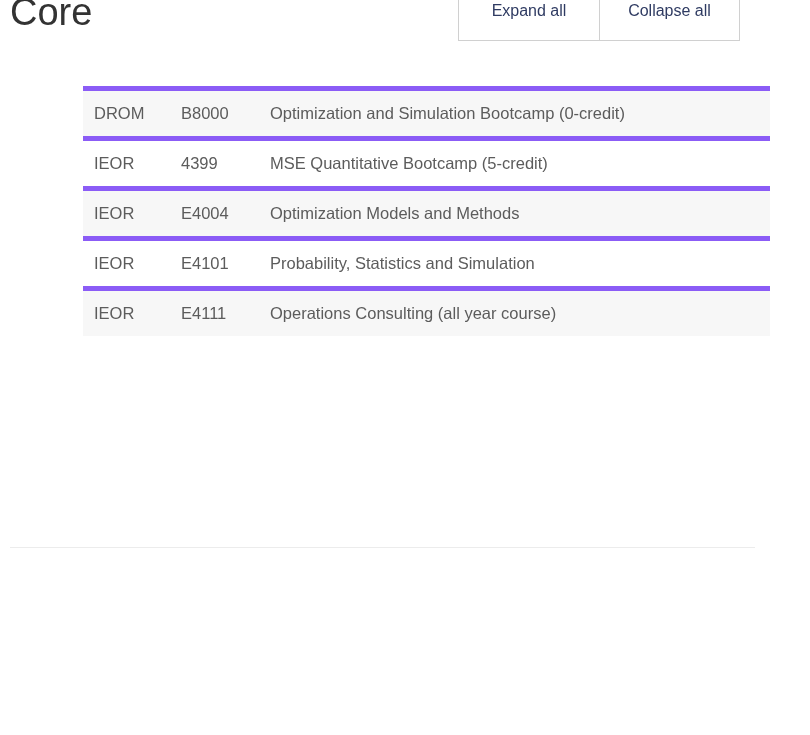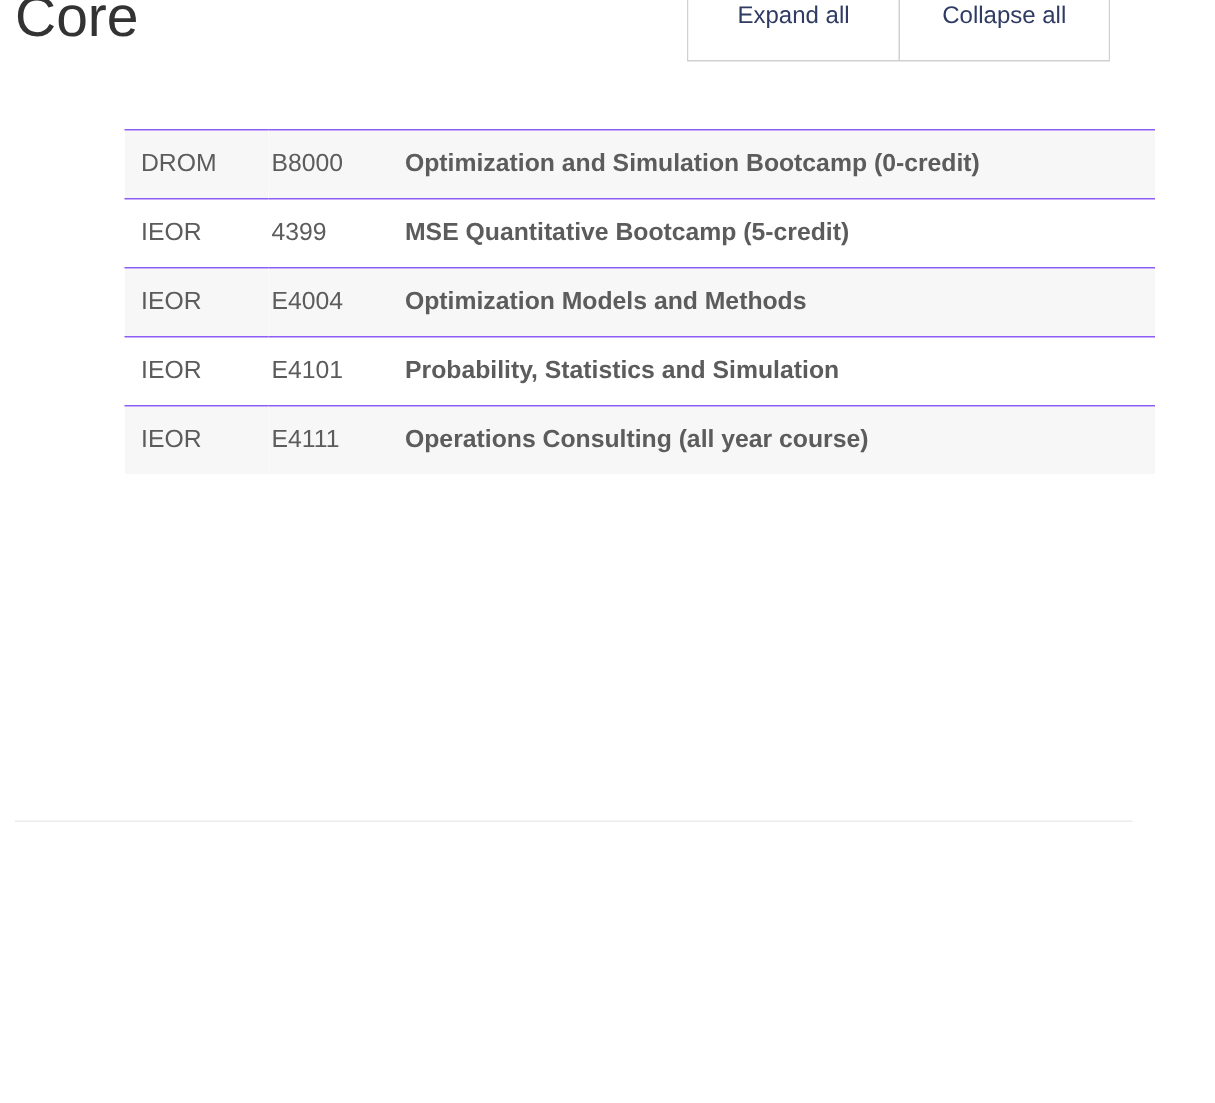--- a/index.html
+++ b/index.html
@@ -110,36 +110,36 @@
     font-size: 16.5px;
     color: #5c5c5c;
   }
   .course-table tr {
     background: #ffffff;
   }
   .course-table tr.striped {
     background: #f7f7f7;
   }
   .course-table td {
-    border-top: 1px solid #8b5cf6;
+    border-top: 5px solid #8b5cf6;
     padding: 13px 0 13px 0;
     vertical-align: middle;
     white-space: nowrap;
     overflow: hidden;
     text-overflow: ellipsis;
   }
   .course-table td.c-dept { padding-left: 11px; }
   .course-table td.c-code { padding-left: 2px; }
   .course-table td.c-title { padding-left: 2px; }
 
   
   .table-a { width: 672px; }
   .table-a .c-dept  { width: 85px; }
   .table-a .c-code  { width: 87px; }
-  .table-a .c-title { width: 500px; font-weight: bold; }
+  .table-a .c-title { width: 500px; }
 
   
   .table-b { width: 672px; }
   .table-b .c-dept  { width: 128px; }
   .table-b .c-code  { width: 145px; }
   .table-b .c-title { width: 399px; }
 
   .divider {
     position: absolute;
     left: 10px;

